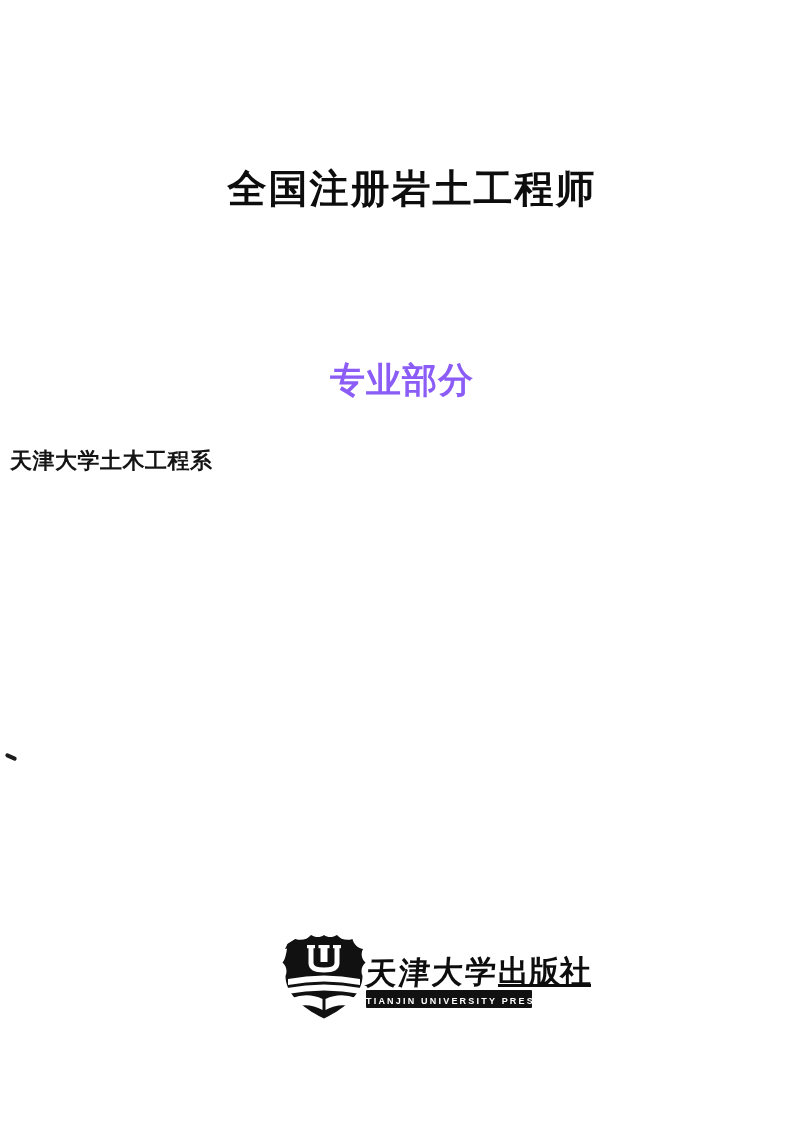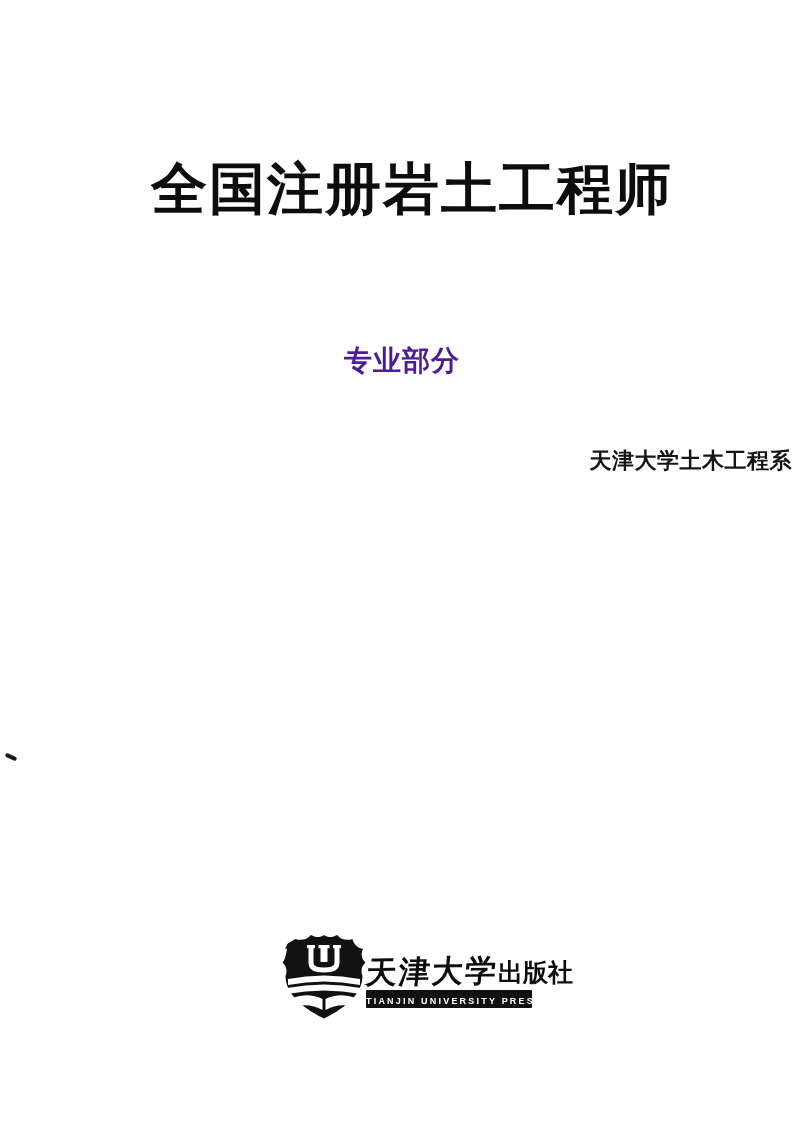--- a/index.html
+++ b/index.html
@@ -12,44 +12,44 @@
     font-family: "Liberation Sans", sans-serif;
     overflow: hidden;
   }
   .title {
     position: absolute;
     top: 164px;
     left: 32px;
     width: 760px;
     margin: 0;
     text-align: center;
-    font-size: 56px;
+    font-size: 39px;
     font-weight: bold;
     line-height: 49px;
     letter-spacing: 2px;
     color: #0d0d0d;
   }
   .title .line { display: block; white-space: nowrap; }
   .edition {
     position: absolute;
-    top: 342px;
+    top: 357px;
     left: 12px;
     width: 780px;
     text-align: center;
-    font-size: 28px;
+    font-size: 35px;
     font-weight: bold;
     letter-spacing: 1px;
-    color: #4c1d95;
+    color: #8b5cf6;
   }
   .author {
     position: absolute;
     top: 446px;
     left: 10px;
     width: 782px;
-    text-align: right;
+    text-align: left;
     font-size: 22px;
     font-weight: bold;
     letter-spacing: 0.5px;
     color: #141414;
   }
   .ink-speck {
     position: absolute;
     left: 5px;
     top: 755px;
     width: 12px;
@@ -75,24 +75,25 @@
   }
   .pub-cn-script {
     display: inline-block;
     font-size: 31px;
     font-weight: 900;
     letter-spacing: 2px;
     transform: skewX(-6deg) rotate(-1deg);
   }
   .pub-cn-print {
     display: inline-block;
-    font-size: 25px;
+    font-size: 31px;
     font-weight: 900;
     letter-spacing: 0px;
     vertical-align: 1px;
+    text-decoration: underline;
   }
   .pub-en-bar {
     margin-top: 2px;
     width: 166px;
     height: 18px;
     background: #111111;
     border-radius: 1px;
     text-align: right;
   }
   .pub-en-bar span {

